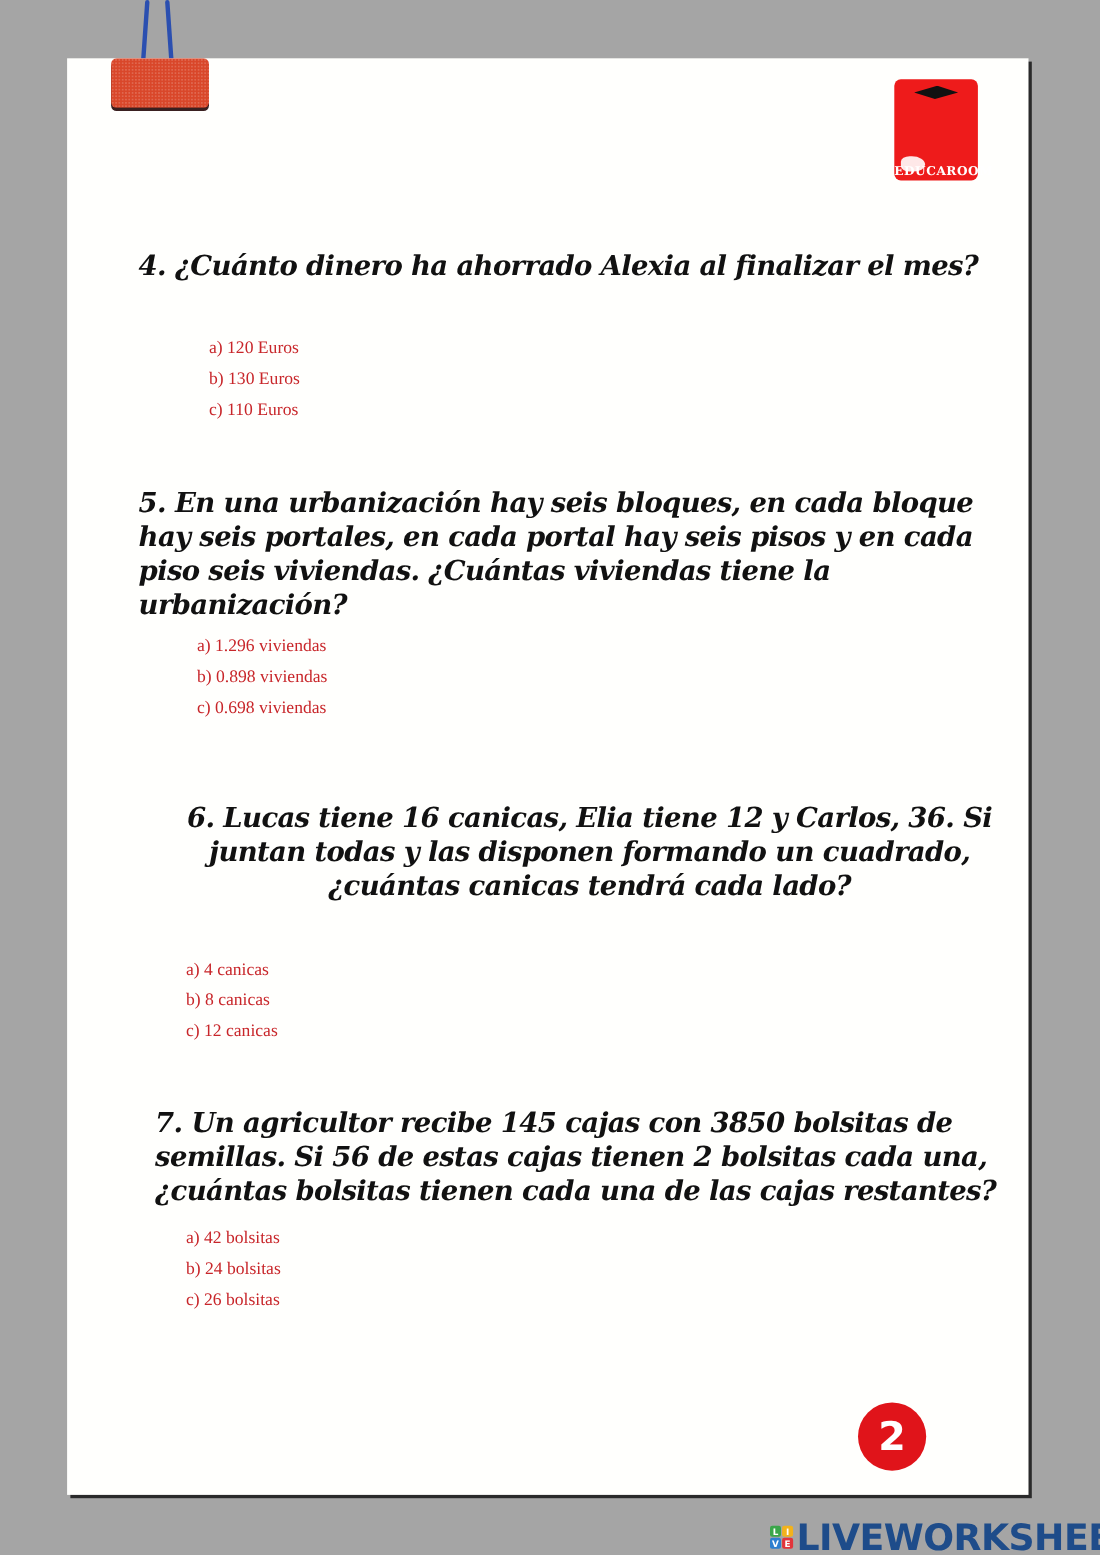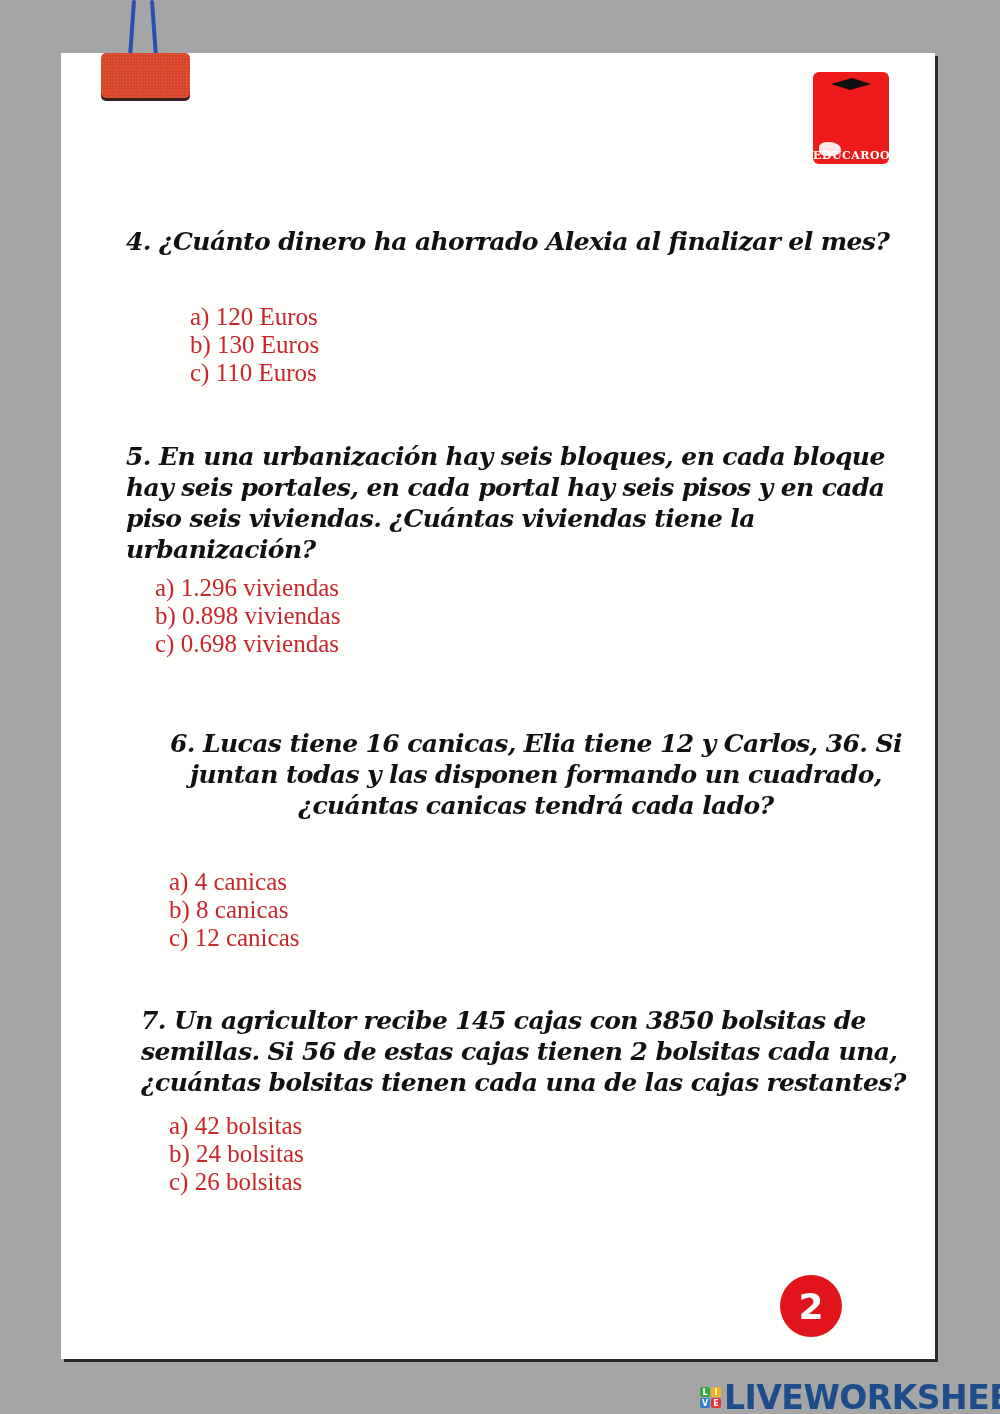--- a/index.html
+++ b/index.html
@@ -47,21 +47,21 @@
     font-size: 11px; line-height: 17px; letter-spacing: .5px;
   }
   .question {
     position: absolute; color: #111;
     font-family: "DejaVu Serif", serif; font-style: italic; font-weight: bold;
     font-size: 25px; line-height: 31px; letter-spacing: -0.6px; margin-left: 40px;
   }
   .options { position: absolute; }
   .opt {
     color: #c8262a; font-family: "Liberation Serif", serif;
-    font-size: 25px; line-height: 28px; display: block;
+    font-size: 16px; line-height: 28px; display: block;
   }
   .page-num {
     position: absolute; left: 780px; top: 1275px; width: 62px; height: 62px;
     border-radius: 50%; background: #e0141a; color: #fff;
     font-family: "DejaVu Sans", sans-serif; font-weight: bold; font-size: 36px;
     display: flex; align-items: center; justify-content: center;
   }
   .lw {
     position: absolute; left: 700px; top: 1378px; display: flex; align-items: center;
   }
@@ -93,21 +93,21 @@
 </div>
 
 <div class="question" style="left:86px; top:226px; width:820px;">4. ¿Cuánto dinero ha ahorrado Alexia al finalizar el mes?</div>
 <div class="options" style="left:190px; top:303px;">
   <span class="opt">a) 120 Euros</span>
   <span class="opt">b) 130 Euros</span>
   <span class="opt">c) 110 Euros</span>
 </div>
 
 <div class="question" style="left:86px; top:441px; width:800px;">5. En una urbanización hay seis bloques, en cada bloque hay seis portales, en cada portal hay seis pisos y en cada piso seis viviendas. ¿Cuántas viviendas tiene la urbanización?</div>
-<div class="options" style="left:155px; top:574px;">
+<div class="options" style="left:179px; top:574px;">
   <span class="opt">a) 1.296 viviendas</span>
   <span class="opt">b) 0.898 viviendas</span>
   <span class="opt">c) 0.698 viviendas</span>
 </div>
 
 <div class="question" style="left:101px; top:728px; width:790px;text-align:center;">6. Lucas tiene 16 canicas, Elia tiene 12 y Carlos, 36. Si juntan todas y las disponen formando un cuadrado, ¿cuántas canicas tendrá cada lado?</div>
 <div class="options" style="left:169px; top:868px;">
   <span class="opt">a) 4 canicas</span>
   <span class="opt">b) 8 canicas</span>
   <span class="opt">c) 12 canicas</span>

